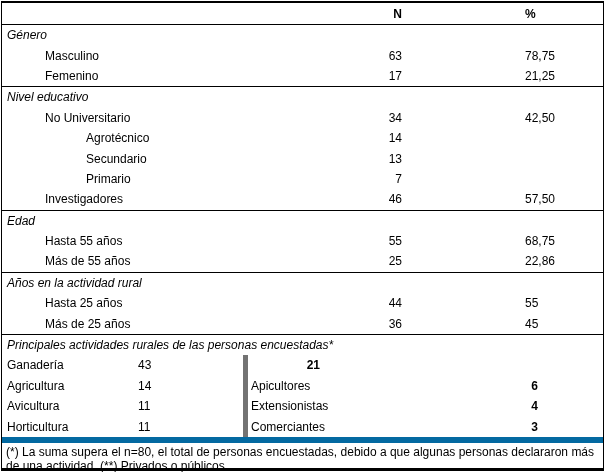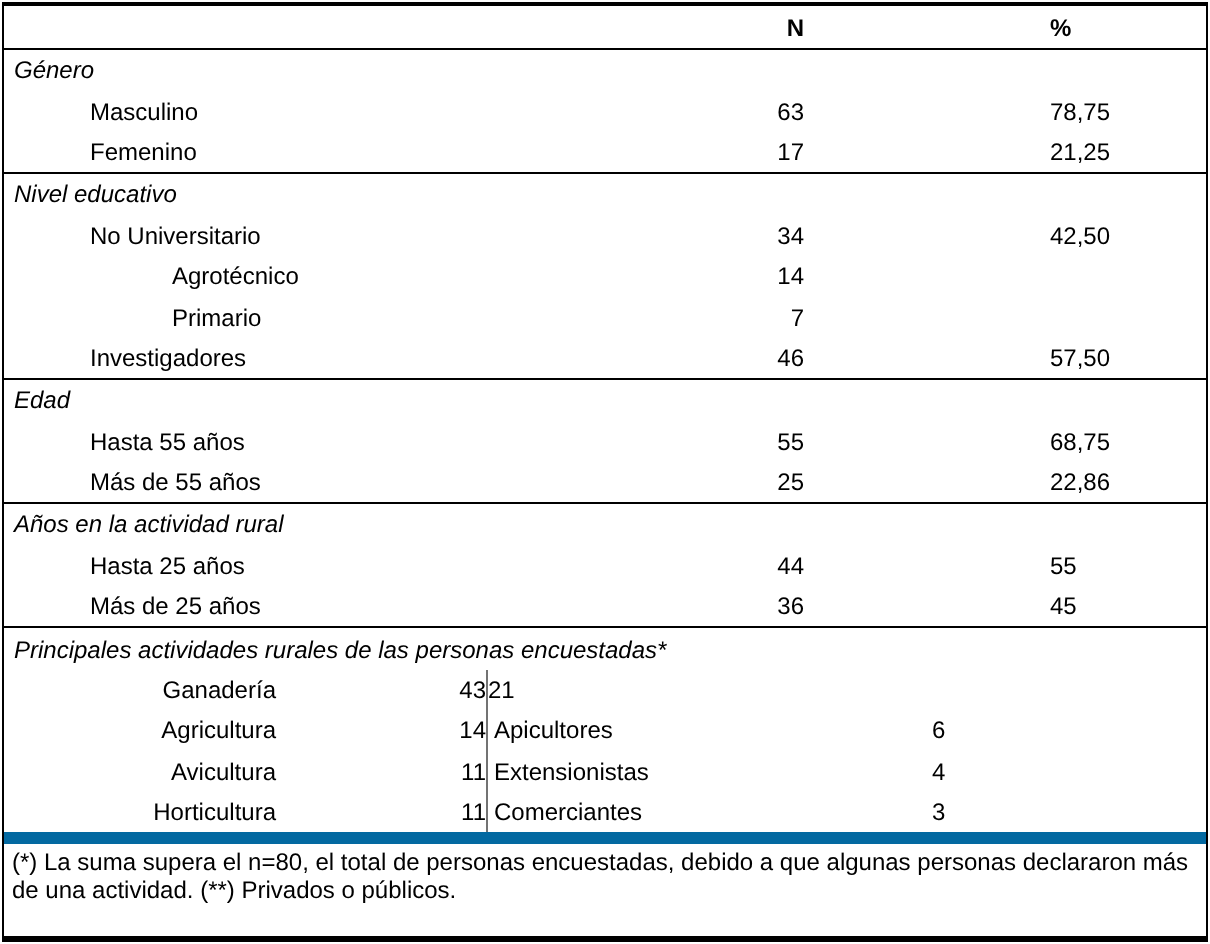--- a/index.html
+++ b/index.html
@@ -24,27 +24,27 @@
   .header-row { height: 21px; border-bottom: 1px solid #000; font-weight: bold; }
   .c-label { flex: 0 0 310px; padding-left: 5px; box-sizing: border-box; white-space: nowrap; }
   .c-n { flex: 0 0 90px; text-align: right; box-sizing: border-box; }
   .c-pct { flex: 1; padding-left: 123px; box-sizing: border-box; }
   .sec-title { font-style: italic; }
   .ind1 { padding-left: 43px; }
   .ind2 { padding-left: 84px; }
   .section { border-top: 1px solid #000; }
   .section.first { border-top: none; }
   .split { display: flex; }
-  .split-left { flex: 0 0 241px; border-right: 1px solid #737373; text-align: right; }
+  .split-left { flex: 0 0 241px; border-right: 5px solid #737373; }
   .split-right { flex: 1; }
   .arow { display: flex; align-items: center; height: 20.4px; }
   .a-name { flex: 0 0 136px; padding-left: 5px; box-sizing: border-box; white-space: nowrap; }
   .a-val { flex: 1; }
   .a-name-r { flex: 1; padding-left: 3px; box-sizing: border-box; white-space: nowrap; }
-  .a-val-r { flex: 0 0 137px; padding-right: 65px; box-sizing: border-box; }
+  .a-val-r { flex: 0 0 137px; text-align: right; padding-right: 65px; box-sizing: border-box; font-weight: bold; }
   .footnote {
     border-top: 6px solid #0369a1;
     padding: 2px 4px 0 4px;
     line-height: 14px;
     flex: 1;
   }
 </style>
 </head>
 <body>
 
@@ -82,20 +82,25 @@
         <div class="c-pct"></div>
       </div>
       <div class="row">
         <div class="c-label ind1">No Universitario</div>
         <div class="c-n">34</div>
         <div class="c-pct">42,50</div>
       </div>
       <div class="row">
         <div class="c-label ind2">Agrotécnico</div>
         <div class="c-n">14</div>
+        <div class="c-pct"></div>
+      </div>
+      <div class="row">
+        <div class="c-label ind2">Secundario</div>
+        <div class="c-n">13</div>
         <div class="c-pct"></div>
       </div>
       <div class="row">
         <div class="c-label ind2">Primario</div>
         <div class="c-n">7</div>
         <div class="c-pct"></div>
       </div>
       <div class="row">
         <div class="c-label ind1">Investigadores</div>
         <div class="c-n">46</div>

